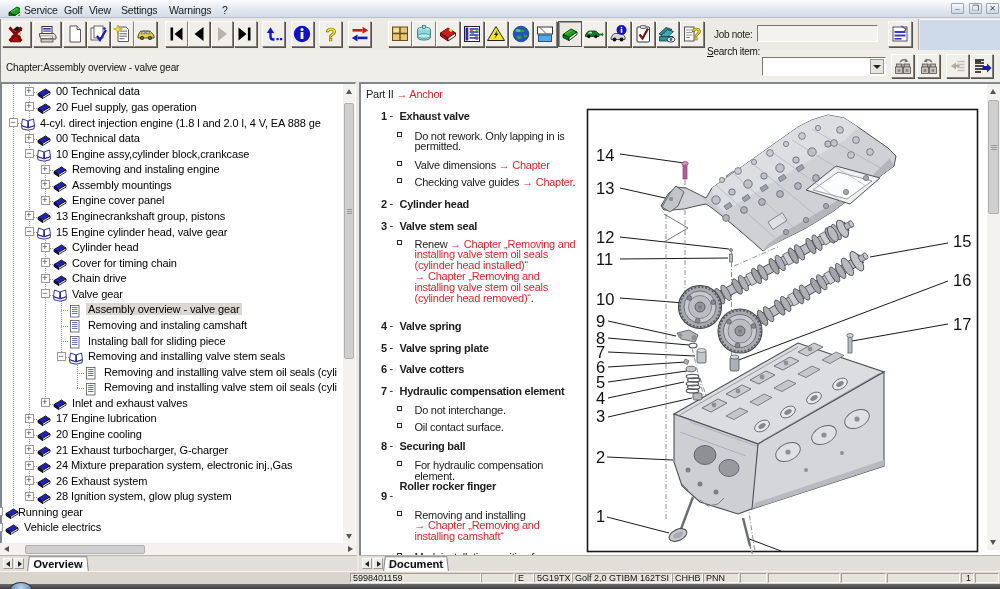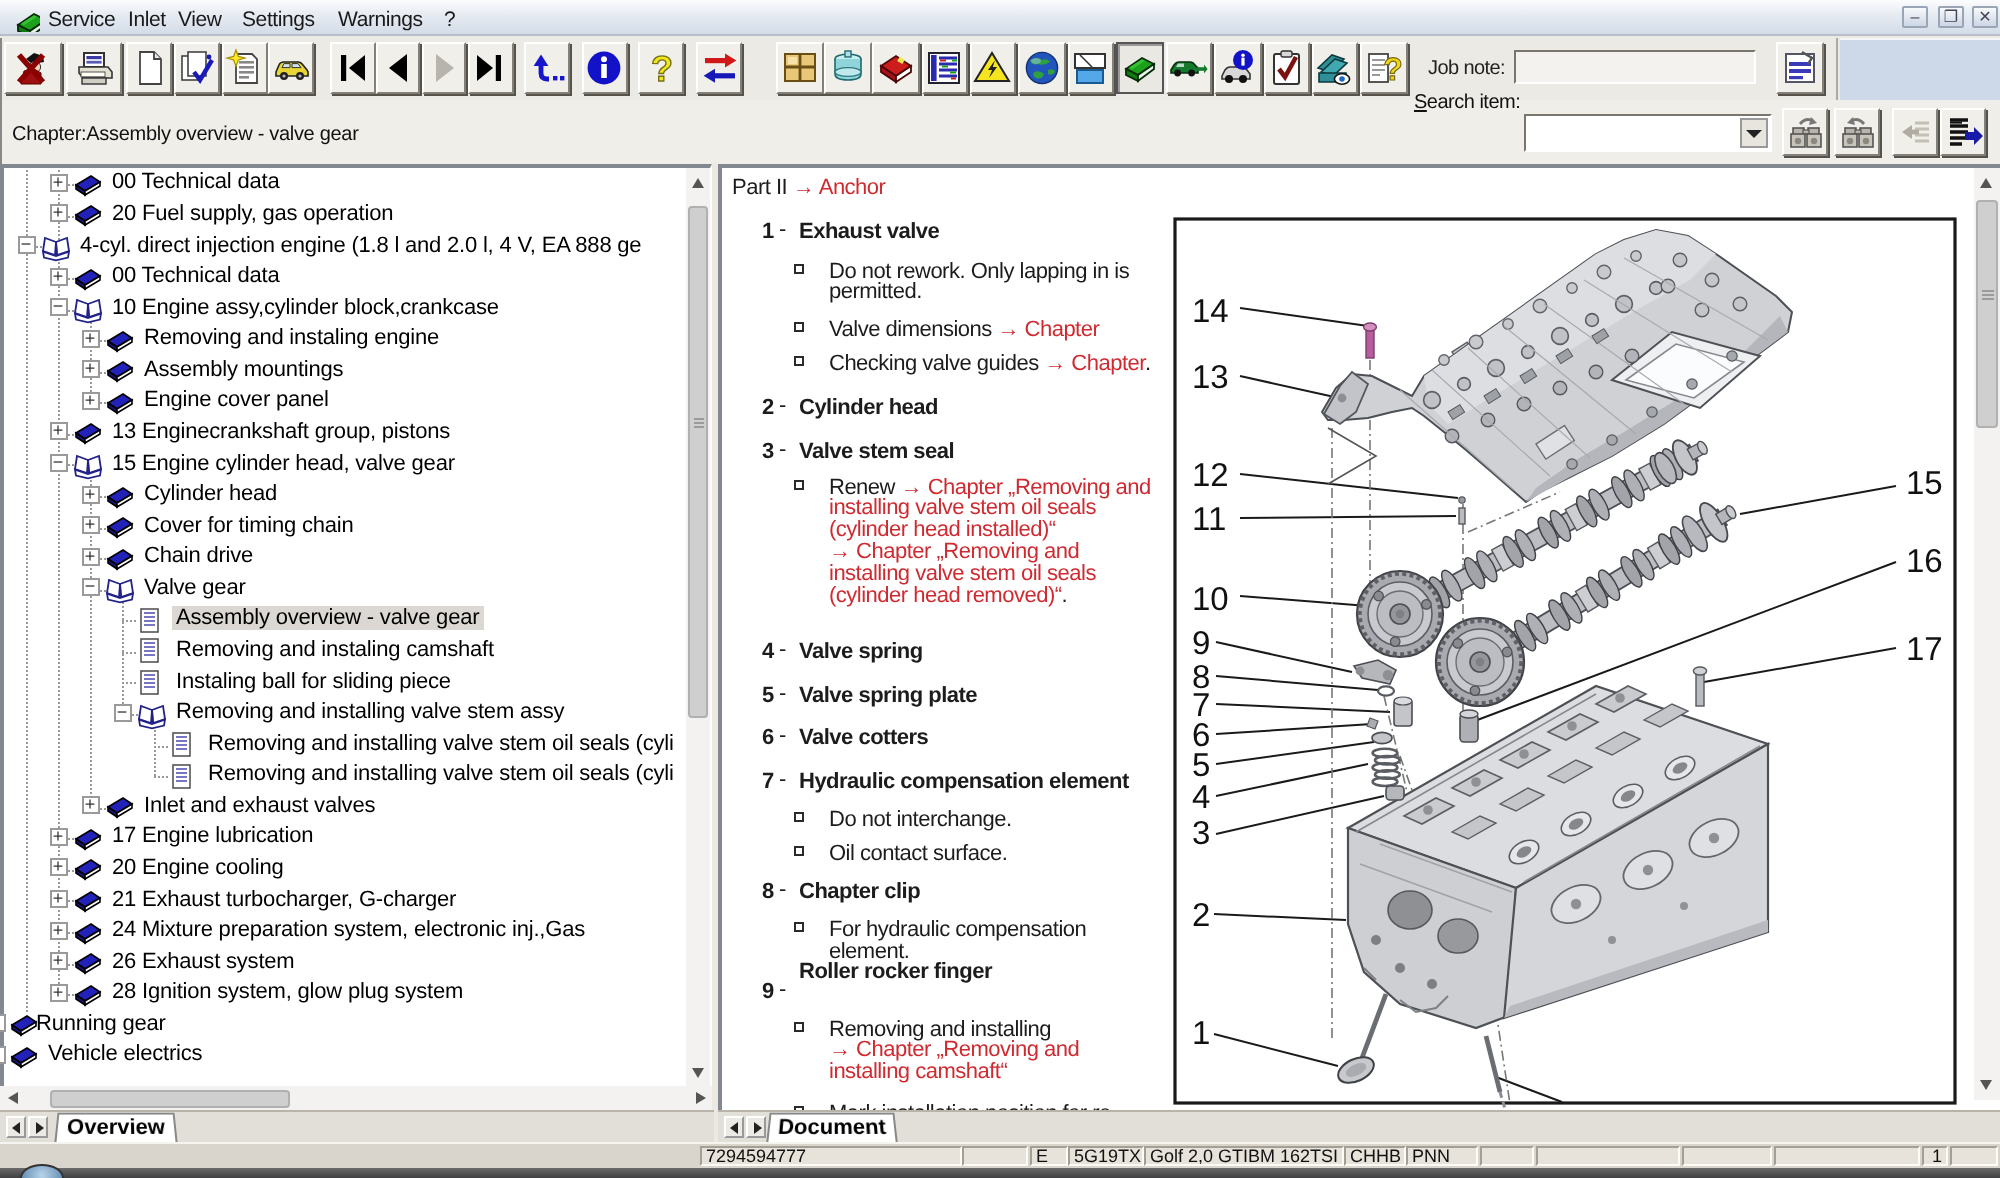--- a/index.html
+++ b/index.html
@@ -29,21 +29,21 @@
 .taskbar{left:0;top:583.5px;width:1000px;height:5.5px;background:linear-gradient(#6a6a6a,#3f3f41)}
 </style></head><body>
 <div class="abs titlebar"></div>
 <div class="abs" style="left:6px;top:2px"><svg width="14" height="14" viewBox="0 0 14 14">
       <path d="M3,10.5 L11,5 L17,8 L9,13.5 Z" fill="#1da11d" stroke="#052a05" stroke-width="0.9"></path>
       <path d="M3,10.5 L9,13.5 L9,16.5 L3,13.5 Z" fill="#0f7a0f" stroke="#052a05" stroke-width="0.9"></path>
       <path d="M9,13.5 L17,8 L17,10.5 L9,16.5 Z" fill="#e8f6e8" stroke="#052a05" stroke-width="0.9"></path>
       <path d="M4.5,9.8 L11,5.6 L12.5,6.4 L6,10.6 Z" fill="#35c235"></path>
     </svg></div>
 <div class="abs menu" style="left:24px">Service</div>
-<div class="abs menu" style="left:64px">Inlet</div>
+<div class="abs menu" style="left:64px">Golf</div>
 <div class="abs menu" style="left:89px">View</div>
 <div class="abs menu" style="left:121px">Settings</div>
 <div class="abs menu" style="left:169px">Warnings</div>
 <div class="abs menu" style="left:222px">?</div>
 <div class="abs" style="left:951px;top:2.5px;width:13px;height:11px;background:linear-gradient(#f8fafc,#ccd6e4);border:1px solid #9aa6b5;border-radius:1px;font-size:8px;color:#445;text-align:center;line-height:10px">–</div>
 <div class="abs" style="left:969px;top:2.5px;width:13px;height:11px;background:linear-gradient(#f8fafc,#ccd6e4);border:1px solid #9aa6b5;border-radius:1px;font-size:8px;color:#445;text-align:center;line-height:10px">❐</div>
 <div class="abs" style="left:986px;top:2.5px;width:13px;height:11px;background:linear-gradient(#f8fafc,#ccd6e4);border:1px solid #9aa6b5;border-radius:1px;font-size:8px;color:#445;text-align:center;line-height:10px">✕</div>
 <div class="abs tbar"></div>
 <div class="abs rblue"></div>
 <div class="abs tbtn" style="left:2px;width:28.5px">
@@ -470,21 +470,21 @@
 <div class="treerow" style="left:86px;top:334.5px;padding:0 2px">Instaling ball for sliding piece</div>
 <div class="expbox" style="left:56.5px;top:351.5px"></div>
 <div class="abs" style="left:56.5px;top:351.5px;width:9px;height:9px;font-size:9px;line-height:8px;text-align:center;color:#333">−</div>
 <div class="doth" style="left:66px;top:357.0px;width:4px"></div>
 <div class="abs" style="left:69px;top:350.5px"><svg width="14" height="14" viewBox="0 0 14 14">
       <path d="M7,4 L12.5,2 L13.5,8.5 L7.5,10.5 Z" fill="#fff" stroke="#222288" stroke-width="0.9"></path>
       <path d="M7,4 L1.5,2 L0.5,8.5 L6.5,10.5 Z" fill="#fff" stroke="#222288" stroke-width="0.9"></path>
       <path d="M7,4 L7.5,10.5" stroke="#222288" stroke-width="0.9"></path>
       <path d="M0.5,8.8 L7,11 L13.5,8.8 L13,11.8 L7,13.2 L1,11.8 Z" fill="#fff" stroke="#222288" stroke-width="0.9"></path>
     </svg></div>
-<div class="treerow" style="left:86px;top:350.1px;padding:0 2px">Removing and installing valve stem assy</div>
+<div class="treerow" style="left:86px;top:350.1px;padding:0 2px">Removing and installing valve stem seals</div>
 <div class="doth" style="left:77px;top:372.5px;width:8px"></div>
 <div class="abs" style="left:85px;top:366.0px"><svg width="11" height="13" viewBox="0 0 11 13">
       <rect x="1.5" y="0.5" width="8.5" height="11.5" fill="#fff" stroke="#555" stroke-width="0.8"></rect>
       <path d="M3,2.5 L8.5,2.5 M3,4.5 L8.5,4.5 M3,6.5 L8.5,6.5 M3,8.5 L8.5,8.5" stroke="#4a4ab0" stroke-width="0.8"></path>
     </svg></div>
 <div class="treerow" style="left:102px;top:365.6px;padding:0 2px">Removing and installing valve stem oil seals (cyli</div>
 <div class="doth" style="left:77px;top:388.1px;width:8px"></div>
 <div class="abs" style="left:85px;top:381.6px"><svg width="11" height="13" viewBox="0 0 11 13">
       <rect x="1.5" y="0.5" width="8.5" height="11.5" fill="#fff" stroke="#555" stroke-width="0.8"></rect>
       <path d="M3,2.5 L8.5,2.5 M3,4.5 L8.5,4.5 M3,6.5 L8.5,6.5 M3,8.5 L8.5,8.5" stroke="#4a4ab0" stroke-width="0.8"></path>
@@ -609,21 +609,21 @@
 <div class="abs doc b" style="left:399.5px;top:363px;white-space:nowrap">Valve cotters</div>
 <div class="abs doc b" style="left:381px;top:384.5px">7</div>
 <div class="abs doc" style="left:389.5px;top:383.5px">-</div>
 <div class="abs doc b" style="left:399.5px;top:384.5px;white-space:nowrap">Hydraulic compensation element</div>
 <div class="bullet" style="left:397px;top:405.7px"></div>
 <div class="abs doc " style="left:414.5px;top:403.5px;white-space:nowrap">Do not interchange.</div>
 <div class="bullet" style="left:397px;top:423.2px"></div>
 <div class="abs doc " style="left:414.5px;top:421.0px;white-space:nowrap">Oil contact surface.</div>
 <div class="abs doc b" style="left:381px;top:440px">8</div>
 <div class="abs doc" style="left:389.5px;top:439px">-</div>
-<div class="abs doc b" style="left:399.5px;top:440px;white-space:nowrap">Chapter clip</div>
+<div class="abs doc b" style="left:399.5px;top:440px;white-space:nowrap">Securing ball</div>
 <div class="bullet" style="left:397px;top:461.2px"></div>
 <div class="abs doc " style="left:414.5px;top:459.0px;white-space:nowrap">For hydraulic compensation</div>
 <div class="abs doc " style="left:414.5px;top:469.9px;white-space:nowrap">element.</div>
 <div class="abs doc b" style="left:381px;top:489.5px">9</div>
 <div class="abs doc" style="left:389.5px;top:488.5px">-</div>
 <div class="abs doc b" style="left:399.5px;top:480px;white-space:nowrap">Roller rocker finger</div>
 <div class="bullet" style="left:397px;top:510.7px"></div>
 <div class="abs doc " style="left:414.5px;top:508.5px;white-space:nowrap">Removing and installing</div>
 <div class="abs doc " style="left:414.5px;top:519.4px;white-space:nowrap"><span class="red">→ Chapter „Removing and</span></div>
 <div class="abs doc " style="left:414.5px;top:530.3px;white-space:nowrap"><span class="red">installing camshaft“</span></div>
@@ -870,21 +870,21 @@
   </div>
 <div class="tabbtn" style="left:362px;top:557.5px">
     <div class="arr" style="position:relative;top:2px;border-top:3px solid transparent;border-bottom:3px solid transparent;border-right:4px solid #222;margin-left:2px"></div>
   </div>
 <div class="tabbtn" style="left:373px;top:557.5px">
     <div class="arr" style="position:relative;top:2px;border-top:3px solid transparent;border-bottom:3px solid transparent;border-left:4px solid #222;margin-left:3px"></div>
   </div>
 <div class="abs" style="left:28px;top:556px;width:60px;height:15px;background:#fff;border:1px solid #888;border-bottom:none;transform:perspective(60px) rotateX(12deg);font-size:11px;font-weight:bold;text-align:center;padding-top:1px">Overview</div>
 <div class="abs" style="left:384px;top:556px;width:64px;height:15px;background:#fff;border:1px solid #888;border-bottom:none;transform:perspective(60px) rotateX(12deg);font-size:11px;font-weight:bold;text-align:center;padding-top:1px">Document</div>
 <div class="abs statusbar"></div>
-<div class="scell" style="left:350px;width:131px;text-align:left">7294594777</div>
+<div class="scell" style="left:350px;width:131px;text-align:left">5998401159</div>
 <div class="scell" style="left:481px;width:33px;text-align:left"></div>
 <div class="scell" style="left:515px;width:19px;text-align:left">E</div>
 <div class="scell" style="left:534px;width:38px;text-align:left">5G19TX</div>
 <div class="scell" style="left:572px;width:100px;text-align:left">Golf 2,0 GTIBM 162TSI</div>
 <div class="scell" style="left:672px;width:31px;text-align:left">CHHB</div>
 <div class="scell" style="left:703px;width:36px;text-align:left">PNN</div>
 <div class="scell" style="left:740px;width:27px;text-align:left"></div>
 <div class="scell" style="left:768px;width:72px;text-align:left"></div>
 <div class="scell" style="left:841px;width:45px;text-align:left"></div>
 <div class="scell" style="left:887px;width:73px;text-align:left"></div>

